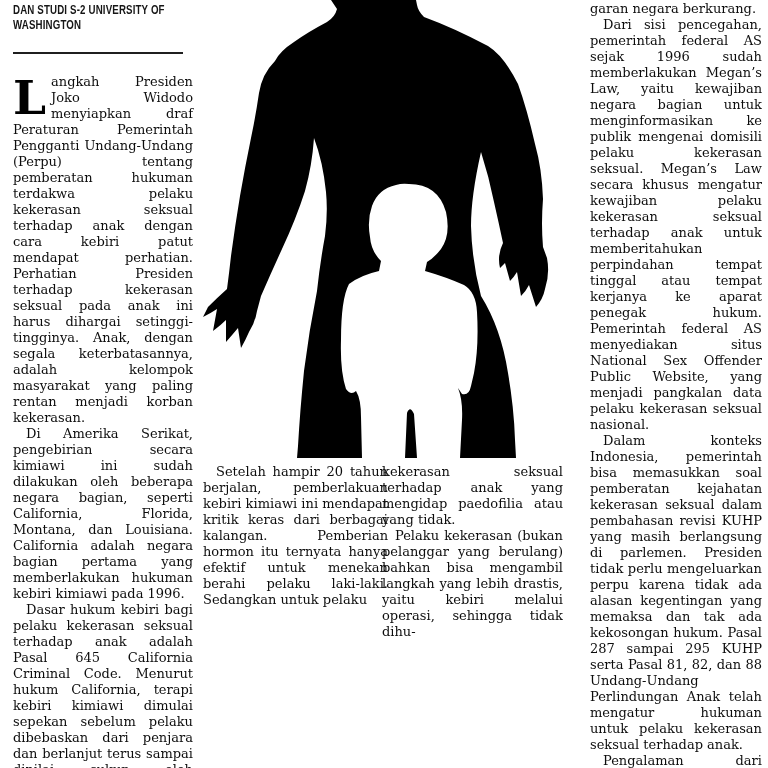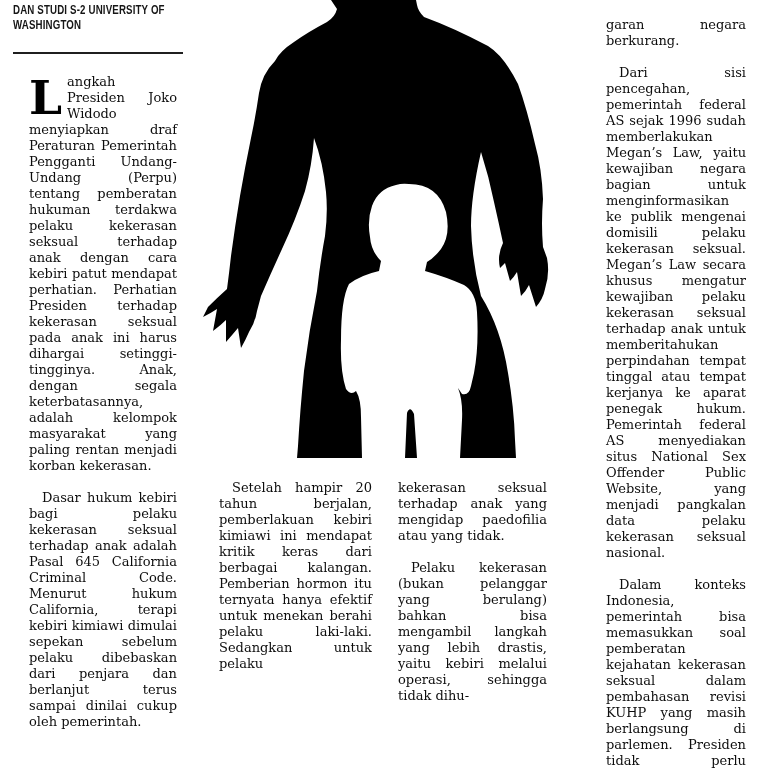--- a/index.html
+++ b/index.html
@@ -10,21 +10,21 @@
     overflow:hidden;
     font-family:"DejaVu Serif",serif;
     color:#0d0d0d;
   }
   .col{
     position:absolute;
     font-size:13px;
     line-height:16px;
     text-align:justify;
   }
-  .col p{margin:16px;}
+  .col p{margin:0;}
   .col p.ind{text-indent:13px;}
   #col1{left:13px;top:0;width:180px;height:768px;}
   #col2{left:203px;top:464px;width:185px;height:304px;}
   #col3{left:382px;top:464px;width:181px;height:304px;}
   #col4{left:590px;top:1px;width:172px;height:767px;}
   .kicker{
     font-family:"Liberation Sans",sans-serif;
     font-weight:700;
     font-size:13.5px;
     line-height:14.5px;
@@ -60,20 +60,21 @@
 
 <div class="page">
 
   <div class="col" id="col1">
     <div class="kicker">
       <div>DAN STUDI S-2 UNIVERSITY OF</div>
       <div>WASHINGTON</div>
     </div>
     <div class="rule"></div>
     <p class="bodystart"><span class="dropcap">L</span><span>angkah Presiden Joko Widodo menyiapkan draf Peraturan Pemerintah Pengganti Undang-Undang (Perpu) tentang pemberatan hukuman terdakwa pelaku kekerasan seksual terhadap anak dengan cara kebiri patut mendapat perhatian. Perhatian Presiden terhadap kekerasan seksual pada anak ini harus dihargai setinggi-tingginya. Anak, dengan segala keterbatasannya, adalah kelompok masyarakat yang paling rentan menjadi korban kekerasan.</span></p>
+    <p class="ind">Di Amerika Serikat, pengebirian secara kimiawi ini sudah dilakukan oleh beberapa negara bagian, seperti California, Florida, Montana, dan Louisiana. California adalah negara bagian pertama yang memberlakukan hukuman kebiri kimiawi pada 1996.</p>
     <p class="ind">Dasar hukum kebiri bagi pelaku kekerasan seksual terhadap anak adalah Pasal 645 California Criminal Code. Menurut hukum California, terapi kebiri kimiawi dimulai sepekan sebelum pelaku dibebaskan dari penjara dan berlanjut terus sampai dinilai cukup oleh pemerintah.</p>
 
   </div>
 
   <div class="figure">
     <svg width="380" height="458" viewBox="0 0 380 458" xmlns="http://www.w3.org/2000/svg">
       <path d="M131,0 L137,9 Q135,17 127,22 Q108,32 94,42 Q80,51 75,61 Q62,74 59,93 Q56,114 51,138 Q45,167 40,196 Q35,226 31,256 Q29,274 27,289
            Q18,297 8,307 L3,317 Q11,313 17,309 L13,331 Q21,325 26,320 L26,342 Q33,334 38,328 L41,348 Q46,339 49,332 Q55,323 57,311 L61,296
            Q71,273 82,249 Q96,219 105,191 Q112,166 114,138
            Q123,162 126,192 Q128,213 125,236 Q120,263 117,291

